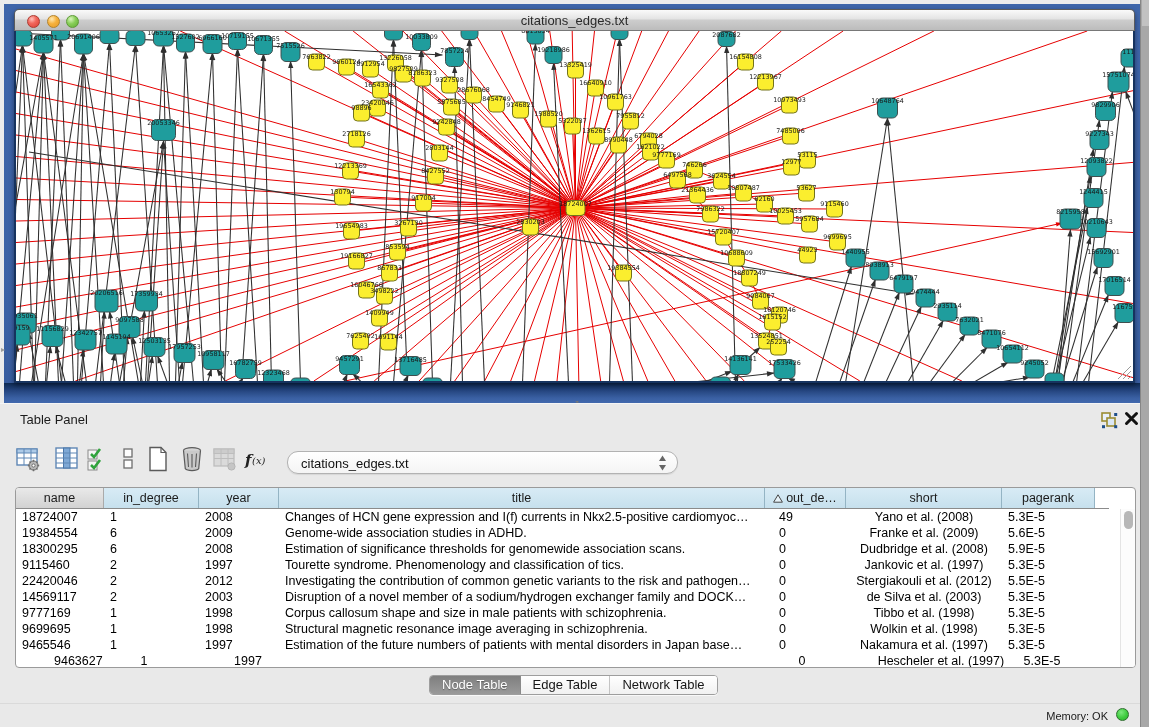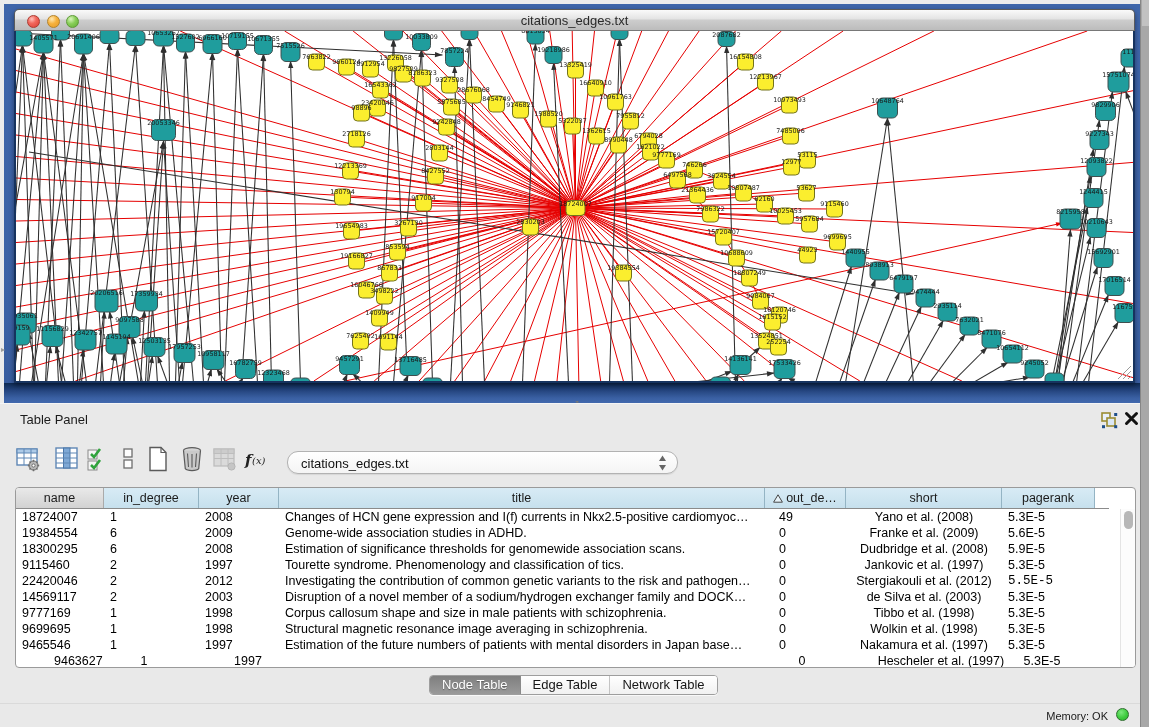--- a/index.html
+++ b/index.html
@@ -962,21 +962,21 @@
           <div class="td center" style="width: 156px;">Jankovic et al. (1997)</div>
           <div class="td" style="width: 93px;">5.3E-5</div>
         </div>
         <div class="tr">
           <div class="td" style="width: 88px;">22420046</div>
           <div class="td" style="width: 95px;">2</div>
           <div class="td" style="width: 80px;">2012</div>
           <div class="td" style="width: 486px;">Investigating the contribution of common genetic variants to the risk and pathogen…</div>
           <div class="td pad14" style="width: 81px;">0</div>
           <div class="td center" style="width: 156px;">Stergiakouli et al. (2012)</div>
-          <div class="td" style="width: 93px; font-family: Liberation Mono, monospace;">5.5E-5</div>
+          <div class="td" style="width: 93px;">5.5E-5</div>
         </div>
         <div class="tr">
           <div class="td" style="width: 88px;">14569117</div>
           <div class="td" style="width: 95px;">2</div>
           <div class="td" style="width: 80px;">2003</div>
           <div class="td" style="width: 486px;">Disruption of a novel member of a sodium/hydrogen exchanger family and DOCK…</div>
           <div class="td pad14" style="width: 81px;">0</div>
           <div class="td center" style="width: 156px;">de Silva et al. (2003)</div>
           <div class="td" style="width: 93px;">5.3E-5</div>
         </div>

